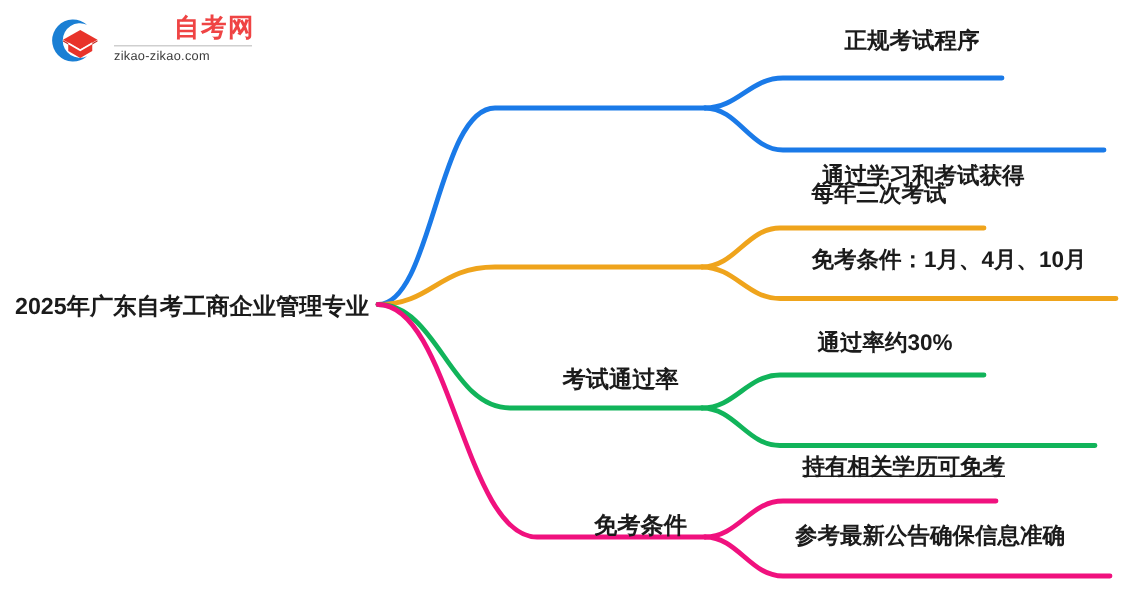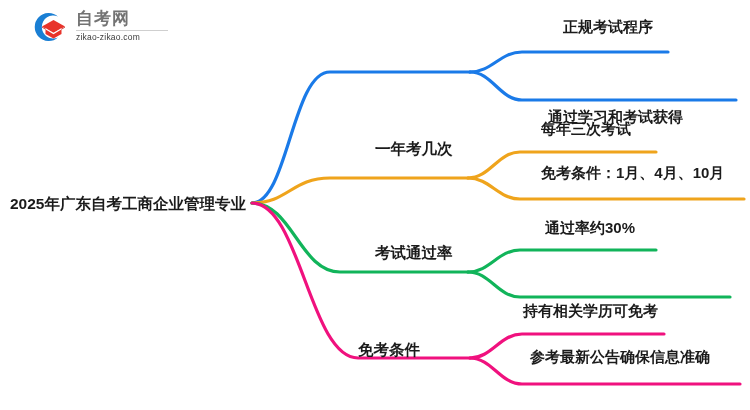--- a/index.html
+++ b/index.html
@@ -32,24 +32,25 @@
   }
   #logo-text-wrap {
     position: absolute;
     left: 48px;
     top: 1px;
     width: 96px;
   }
   #logo-title {
     font-size: 17px;
     font-weight: 700;
-    color: #737373;
+    color: #ef4444;
     line-height: 20px;
     letter-spacing: 1px;
     white-space: nowrap;
+    margin-left: 40px;
   }
   #logo-divider {
     width: 92px;
     height: 1px;
     background: #cfcfcf;
     margin: 1px 0 1px 0;
   }
   #logo-sub {
     font-size: 8.5px;
     color: #3a3a3a;
@@ -126,28 +127,27 @@
 
     <g>
       <path d="M252,203 C300,203 310,358 358,358 L470,358" fill="none" stroke="#f0117e" stroke-width="3.2" stroke-linecap="round"></path>
       <path d="M470,358 C492,358 500,334 522,334 L664,334" fill="none" stroke="#f0117e" stroke-width="3.2" stroke-linecap="round"></path>
       <path d="M470,358 C492,358 500,384 522,384 L740,384" fill="none" stroke="#f0117e" stroke-width="3.2" stroke-linecap="round"></path>
     </g>
   </svg>
 
   <div class="node-label root-label" style="left:10px; top:194px;">2025年广东自考工商企业管理专业</div>
 
-  <div class="node-label branch-label" style="left:375px; top:139px;">一年考几次</div>
   <div class="node-label branch-label" style="left:375px; top:243px;">考试通过率</div>
-  <div class="node-label branch-label" style="left:358px; top:340px;">免考条件</div>
+  <div class="node-label branch-label" style="left:396px; top:340px;">免考条件</div>
 
   <div class="node-label leaf-label" style="left:563px; top:18px;">正规考试程序</div>
   <div class="node-label leaf-label" style="left:548px; top:64px;margin-top:44px;">通过学习和考试获得</div>
 
   <div class="node-label leaf-label" style="left:541px; top:120px;text-align:center;">每年三次考试</div>
   <div class="node-label leaf-label" style="left:541px; top:164px;">免考条件：1月、4月、10月</div>
 
   <div class="node-label leaf-label" style="left:545px; top:219px;">通过率约30%</div>
 
-  <div class="node-label leaf-label" style="left:523px; top:302px;">持有相关学历可免考</div>
+  <div class="node-label leaf-label" style="left:535px; top:302px;text-decoration:underline;">持有相关学历可免考</div>
   <div class="node-label leaf-label" style="left:530px; top:348px;">参考最新公告确保信息准确</div>
 
 </div>
 
 </body></html>

